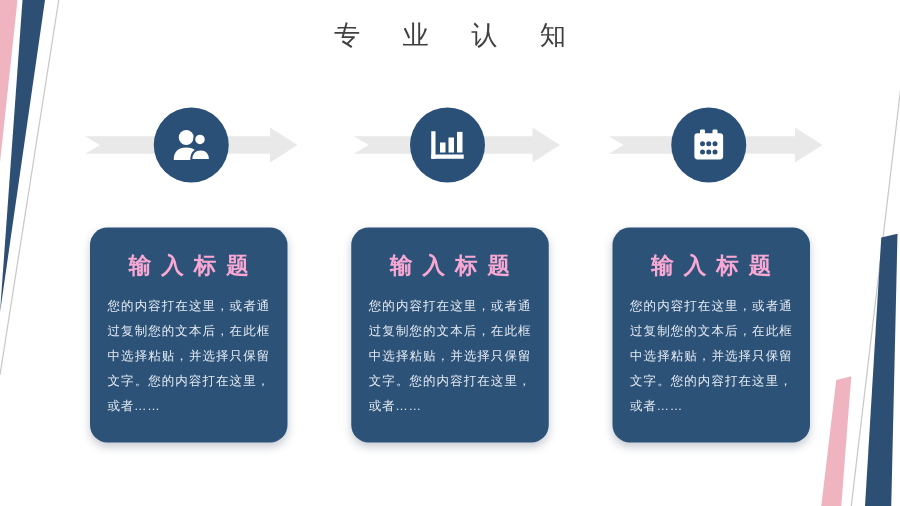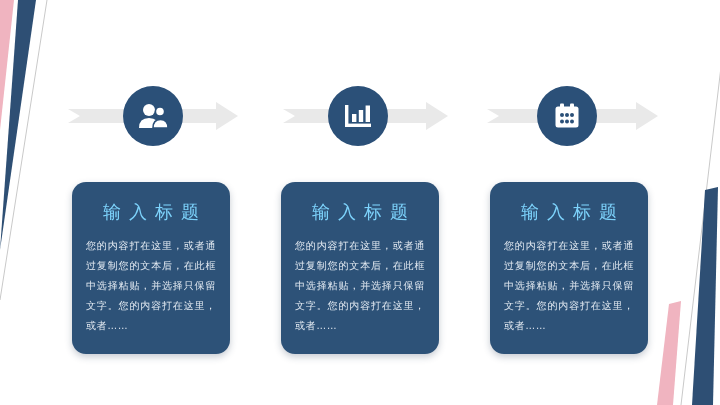--- a/index.html
+++ b/index.html
@@ -41,22 +41,22 @@
     box-sizing:border-box;
     padding:16px 14px 0 14px;
   }
   .k1{left:72px;} .k2{left:281px;} .k3{left:490px;}
   .card-title{
     text-align:center;
     font-size:18px;
     letter-spacing:8px;
     padding-left:8px;
     margin:2px 0 12px 0;
-    color:#7dd3fc;
-    font-weight:400;
+    color:#f9a8d4;
+    font-weight:700;
   }
   .card-body{
     font-size:10px;
     line-height:20px;
     letter-spacing:0.6px;
     color:var(--body-text);
     text-align:justify;
   }
 </style>
 </head>
@@ -68,20 +68,21 @@
 
     <polygon points="0,0 14,0 0,130" fill="var(--pink)"></polygon>
     <polygon points="18,0 36,0 0,250" fill="var(--navy)"></polygon>
     <line x1="47" y1="0" x2="0" y2="300" stroke="var(--edge-line)" stroke-width="1"></line>
 
     <line x1="723" y1="50" x2="681" y2="405" stroke="var(--edge-line)" stroke-width="1"></line>
     <polygon points="705,190 718,187 713,405 692,405" fill="var(--navy)"></polygon>
     <polygon points="669,304 681,301 673,405 657,405" fill="var(--pink)"></polygon>
   </svg>
 
+  <div class="slide-title">专 业 认 知</div>
 
   <svg class="process-svg" viewBox="0 0 720 72">
     <polygon fill="var(--arrow-gray)" points="68,29 216,29 216,22 238,36 216,50 216,43 68,43 80,36"></polygon>
     <polygon fill="var(--arrow-gray)" points="283,29 426,29 426,22 448,36 426,50 426,43 283,43 295,36"></polygon>
     <polygon fill="var(--arrow-gray)" points="487,29 636,29 636,22 658,36 636,50 636,43 487,43 499,36"></polygon>
   </svg>
 
   <div class="step-circle c1">
     <svg width="34" height="30" viewBox="0 0 34 30">
       <circle cx="13" cy="9" r="6" fill="#fff"></circle>

